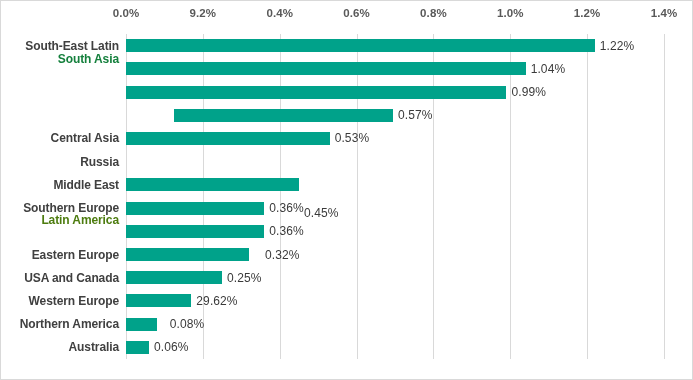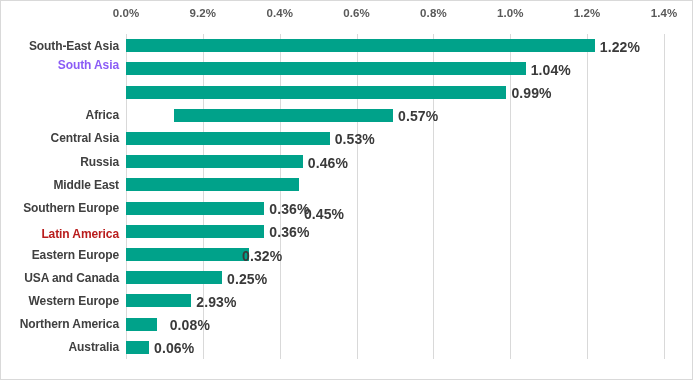--- a/index.html
+++ b/index.html
@@ -84,22 +84,22 @@
     align-items: center;
   }
   .bar {
     position: absolute;
     left: 0;
     height: 13px;
     background: #00a28a;
   }
   .bar-value-label {
     position: absolute;
-    font-size: 14px;
-    font-weight: bold;
+    font-size: 12px;
+    font-weight: normal;
     color: #3a3a3a;
     white-space: nowrap;
     line-height: 1;
     letter-spacing: 0.1px;
   }
 
   
   #y-axis-labels {
     position: absolute;
     left: 0;
@@ -161,68 +161,63 @@
           <div class="bar-value-label" style="left: 385.443px; top: 5.60714px; color: rgb(58, 58, 58);">0.99%</div>
         </div>
         <div class="chart-row" style="top: 69.6429px; height: 23.2143px; margin-left: 48px;">
           <div class="bar" style="width: 219.043px; top: 5.10714px; background: rgb(0, 162, 138);"></div>
           <div class="bar-value-label" style="left: 224.043px; top: 5.60714px; color: rgb(58, 58, 58);">0.57%</div>
         </div>
         <div class="chart-row" style="top: 92.8571px; height: 23.2143px;">
           <div class="bar" style="width: 203.671px; top: 5.10714px; background: rgb(0, 162, 138);"></div>
           <div class="bar-value-label" style="left: 208.671px; top: 5.60714px; color: rgb(58, 58, 58);">0.53%</div>
         </div>
-        <div class="chart-row" style="top: 116.071px; height: 23.2143px;">
-          <div class="bar" style="width: 176.771px; top: 5.10714px; background: rgb(0, 162, 138);"></div>
-          <div class="bar-value-label" style="left: 181.771px; top: 5.60714px; color: rgb(58, 58, 58);">0.46%</div>
-        </div>
         <div class="chart-row" style="top: 139.286px; height: 23.2143px;">
           <div class="bar" style="width: 172.929px; top: 5.10714px; background: rgb(0, 162, 138);"></div>
           <div class="bar-value-label" style="left: 177.929px; top: 5.60714px; color: rgb(58, 58, 58); margin-top: 28px;">0.45%</div>
         </div>
         <div class="chart-row" style="top: 162.5px; height: 23.2143px;">
           <div class="bar" style="width: 138.343px; top: 5.10714px; background: rgb(0, 162, 138);"></div>
           <div class="bar-value-label" style="left: 143.343px; top: 5.60714px; color: rgb(58, 58, 58);">0.36%</div>
         </div>
         <div class="chart-row" style="top: 185.714px; height: 23.2143px;">
           <div class="bar" style="width: 138.343px; top: 5.10714px; background: rgb(0, 162, 138);"></div>
           <div class="bar-value-label" style="left: 143.343px; top: 5.60714px; color: rgb(58, 58, 58);">0.36%</div>
         </div>
         <div class="chart-row" style="top: 208.929px; height: 23.2143px;">
           <div class="bar" style="width: 122.971px; top: 5.10714px; background: rgb(0, 162, 138);"></div>
-          <div class="bar-value-label" style="left: 116px; top: 5.60714px; color: rgb(58, 58, 58);">0.32%</div>
+          <div class="bar-value-label" style="left: 139px; top: 5.60714px; color: rgb(58, 58, 58);">0.32%</div>
         </div>
         <div class="chart-row" style="top: 232.143px; height: 23.2143px;">
           <div class="bar" style="width: 96.0714px; top: 5.10714px; background: rgb(0, 162, 138);"></div>
           <div class="bar-value-label" style="left: 101.071px; top: 5.60714px; color: rgb(58, 58, 58);">0.25%</div>
         </div>
         <div class="chart-row" style="top: 255.357px; height: 23.2143px;">
           <div class="bar" style="width: 65.3286px; top: 5.10714px; background: rgb(0, 162, 138);"></div>
-          <div class="bar-value-label" style="left: 70.3286px; top: 5.60714px; color: rgb(58, 58, 58);">2.93%</div>
+          <div class="bar-value-label" style="left: 70.3286px; top: 5.60714px; color: rgb(58, 58, 58);">29.62%</div>
         </div>
         <div class="chart-row" style="top: 278.571px; height: 23.2143px;">
           <div class="bar" style="width: 30.7429px; top: 5.10714px; background: rgb(0, 162, 138);"></div>
           <div class="bar-value-label" style="left: 35.7429px; top: 5.60714px; color: rgb(58, 58, 58); padding-left: 8px;">0.08%</div>
         </div>
         <div class="chart-row" style="top: 301.786px; height: 23.2143px;">
           <div class="bar" style="width: 23.0571px; top: 5.10714px; background: rgb(0, 162, 138);"></div>
           <div class="bar-value-label" style="left: 28.0571px; top: 5.60714px; color: rgb(58, 58, 58);">0.06%</div>
         </div>
       </div>
   </div>
 
   <div id="y-axis-labels">
-      <div class="y-cat-label" style="top: 5.60714px; color: rgb(64, 64, 64);">South-East Asia</div>
-      <div class="y-cat-label" style="top: 25px; color: #8b5cf6;">South Asia</div>
-      <div class="y-cat-label" style="top: 75.25px; color: rgb(64, 64, 64);">Africa</div>
+      <div class="y-cat-label" style="top: 5.60714px; color: rgb(64, 64, 64);">South-East Latin</div>
+      <div class="y-cat-label" style="top: 19px; color: #15803d;">South Asia</div>
       <div class="y-cat-label" style="top: 98.4643px; color: rgb(64, 64, 64);">Central Asia</div>
       <div class="y-cat-label" style="top: 144.893px; color: rgb(64, 64, 64);">Middle East</div>
       <div class="y-cat-label" style="top: 121.679px; color: rgb(64, 64, 64);">Russia</div>
       <div class="y-cat-label" style="top: 168.107px; color: rgb(64, 64, 64);">Southern Europe</div>
-      <div class="y-cat-label" style="top: 194px; color: #b91c1c;">Latin America</div>
+      <div class="y-cat-label" style="top: 180px; color: #4d7c0f;">Latin America</div>
       <div class="y-cat-label" style="top: 214.536px; color: rgb(64, 64, 64);">Eastern Europe</div>
       <div class="y-cat-label" style="top: 237.75px; color: rgb(64, 64, 64);">USA and Canada</div>
       <div class="y-cat-label" style="top: 260.964px; color: rgb(64, 64, 64);">Western Europe</div>
       <div class="y-cat-label" style="top: 284.179px; color: rgb(64, 64, 64);">Northern America</div>
       <div class="y-cat-label" style="top: 307.393px; color: rgb(64, 64, 64);">Australia</div>
     </div>
 
 </div>
 
 </body></html>

